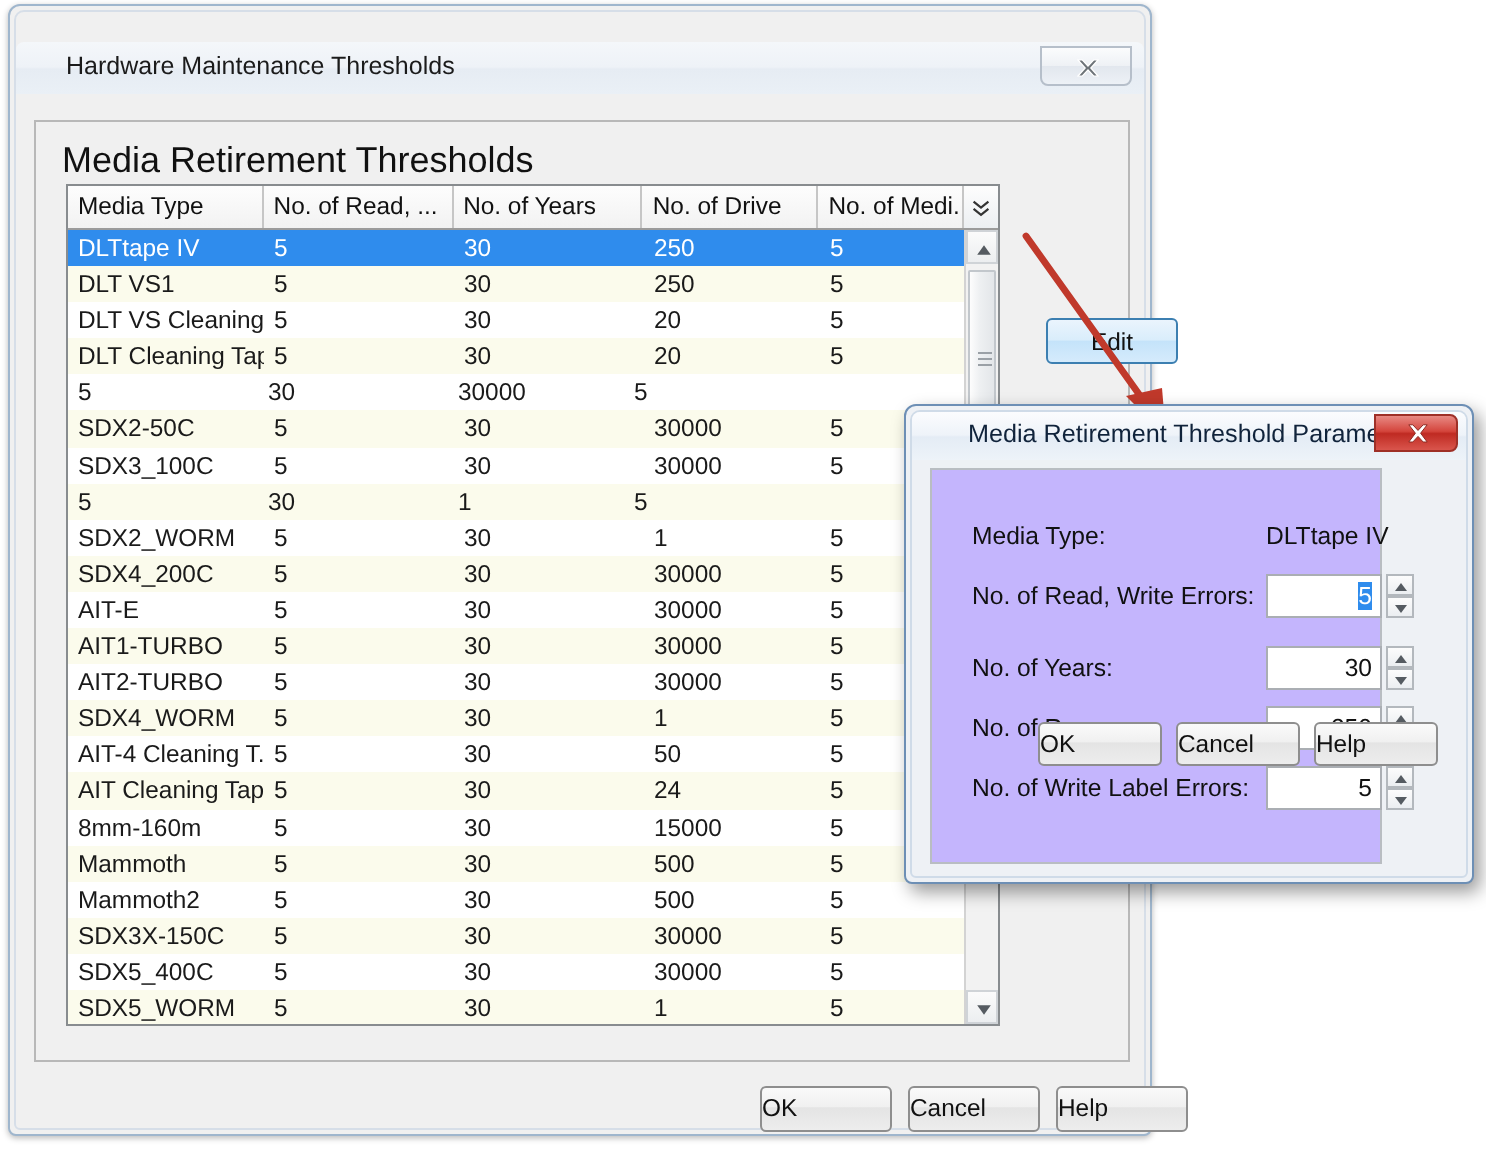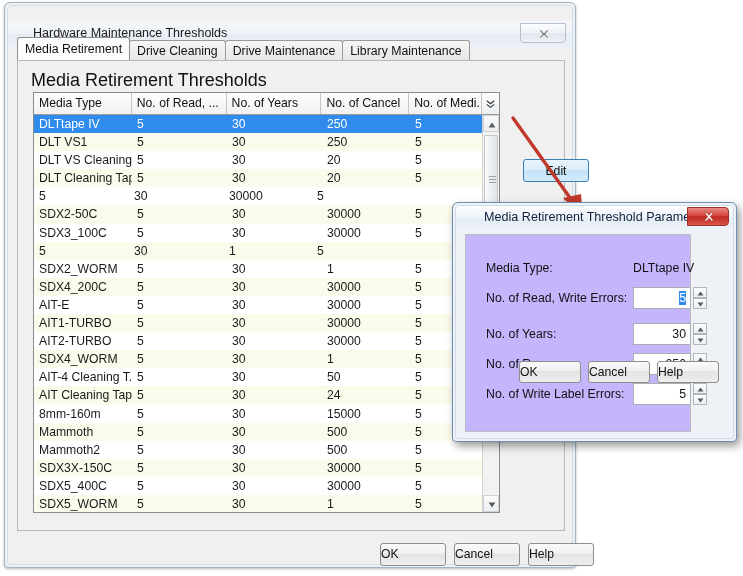--- a/index.html
+++ b/index.html
@@ -366,36 +366,30 @@
 
     <div class="titlebar">
       <div class="titlebar-text">Hardware Maintenance Thresholds</div>
       <div class="win-close">
         <svg width="16" height="12" viewBox="0 0 16 12">
           <path d="M3 2 L5.2 2 L8 5 L10.8 2 L13 2 L9.4 6 L13 10 L10.8 10 L8 7 L5.2 10 L3 10 L6.6 6 Z" fill="#6e7479" stroke="#ffffff" stroke-width="0.6"></path>
         </svg>
       </div>
     </div>
 
-    <div class="tabstrip">
-      <div class="tab active">Media Retirement</div>
-      <div class="tab">Drive Cleaning</div>
-      <div class="tab">Drive Maintenance</div>
-      <div class="tab">Library Maintenance</div>
-    </div>
 
     <div class="tabpage">
       <div class="groupbox-label">Media Retirement Thresholds</div>
 
       <div class="grid">
         <div class="grid-header">
           <div class="gh-cell c0">Media Type</div>
           <div class="gh-cell c1">No. of Read, ...</div>
           <div class="gh-cell c2">No. of Years</div>
-          <div class="gh-cell c3">No. of Cancel</div>
+          <div class="gh-cell c3">No. of Drive</div>
           <div class="gh-cell c4">No. of Medi...</div>
           <div class="gh-cell gh-chev">
             <svg width="9" height="9" viewBox="0 0 9 9">
               <path d="M0.8 0.8 L4.5 3.8 L8.2 0.8" fill="none" stroke="#333" stroke-width="1.1"></path>
               <path d="M0.8 4.4 L4.5 7.4 L8.2 4.4" fill="none" stroke="#333" stroke-width="1.1"></path>
             </svg>
           </div>
         </div>
 
         <div class="grid-body" id="grid-body">

